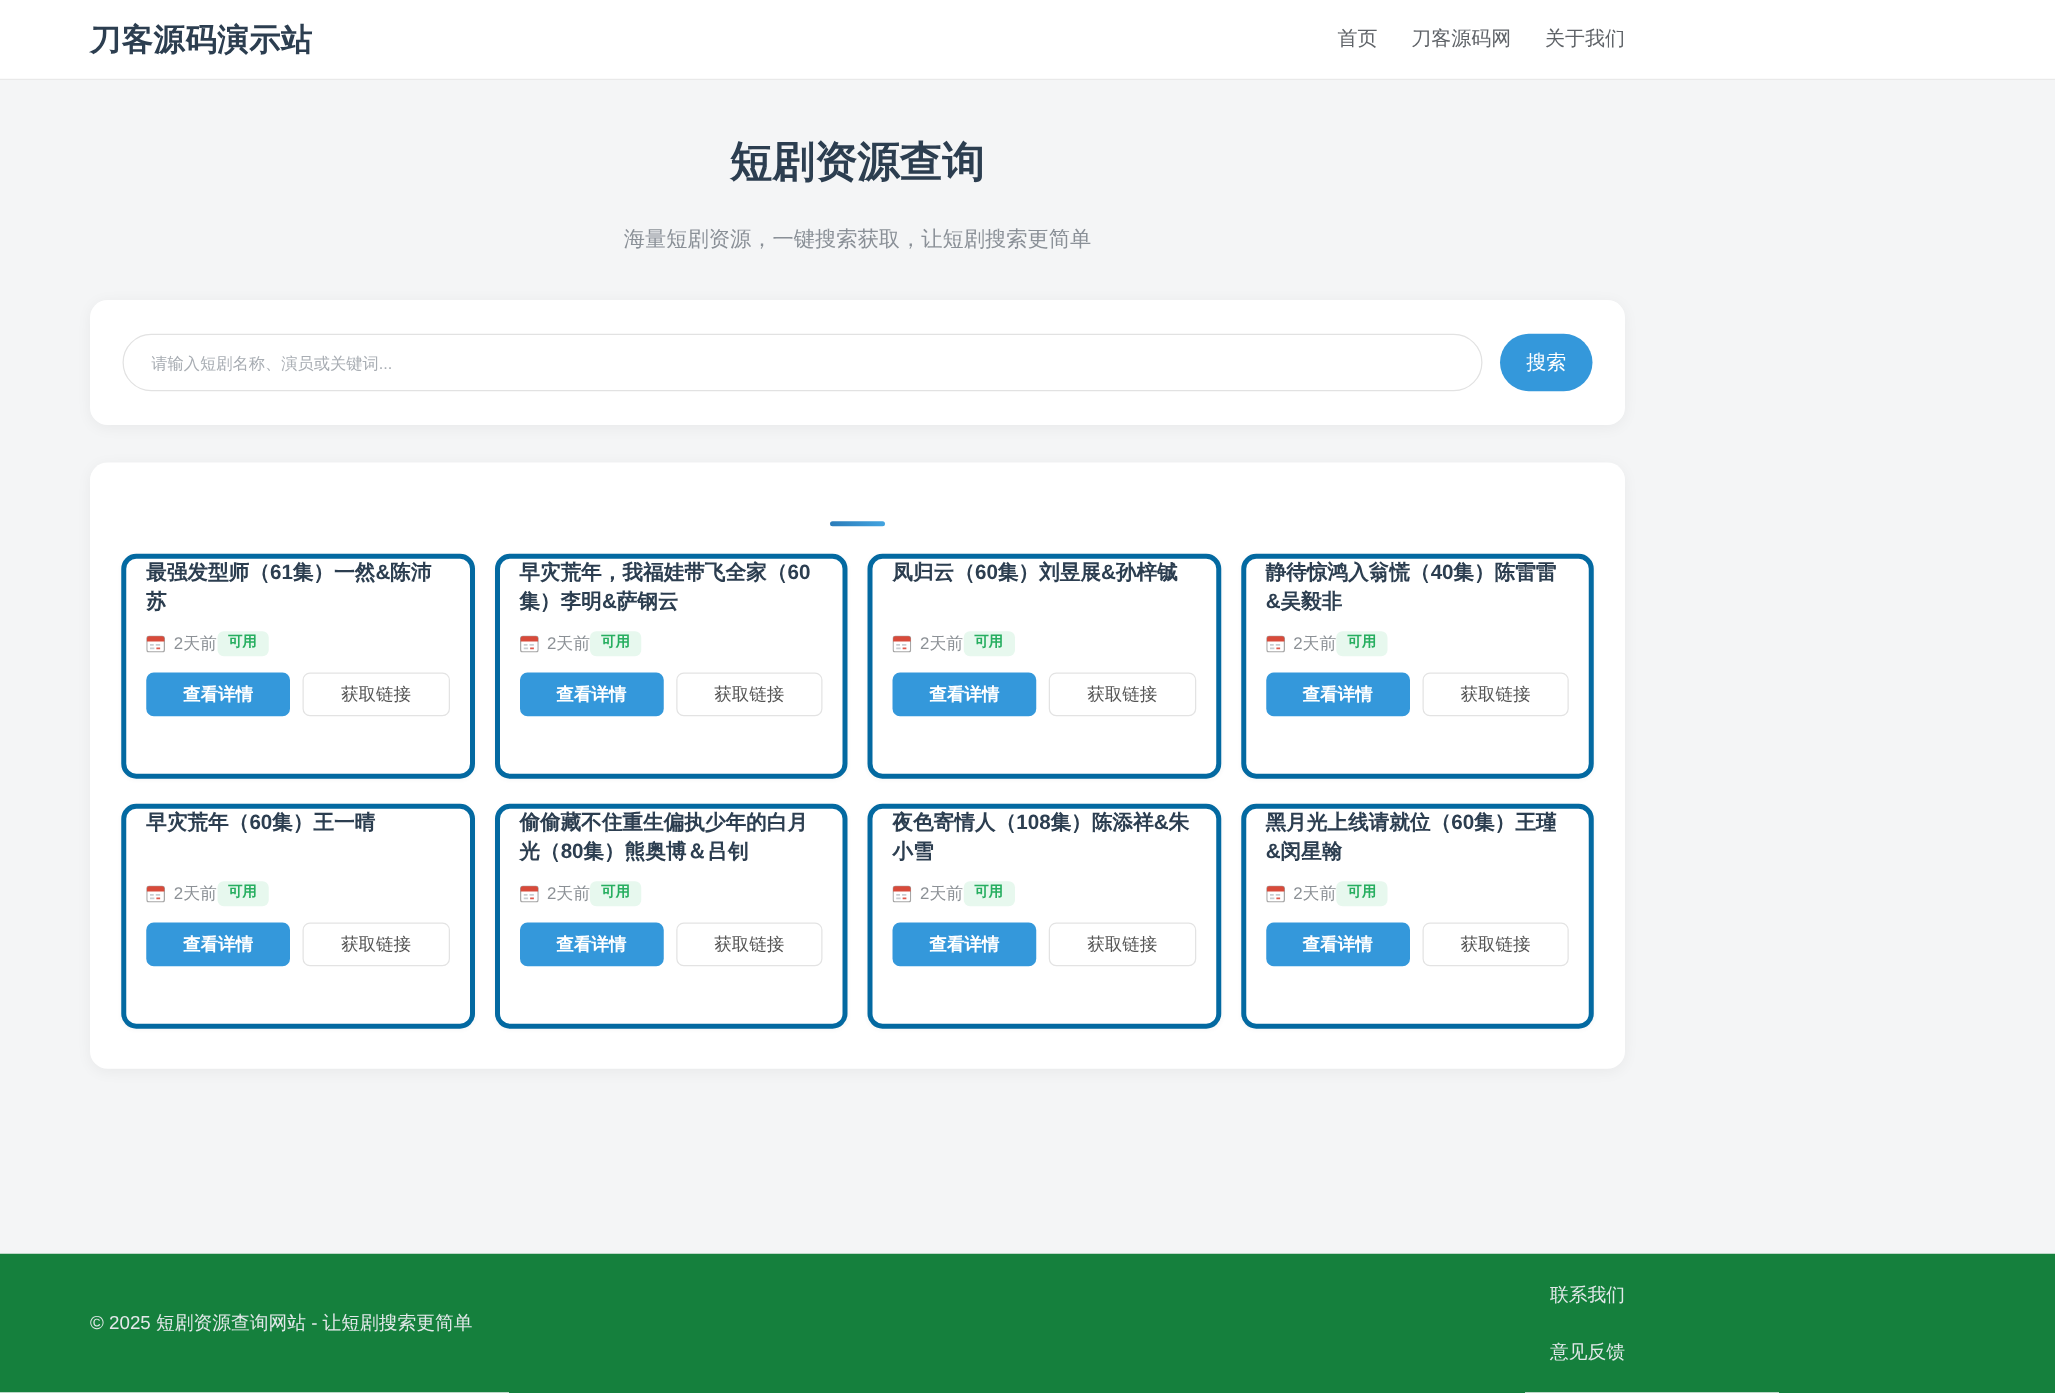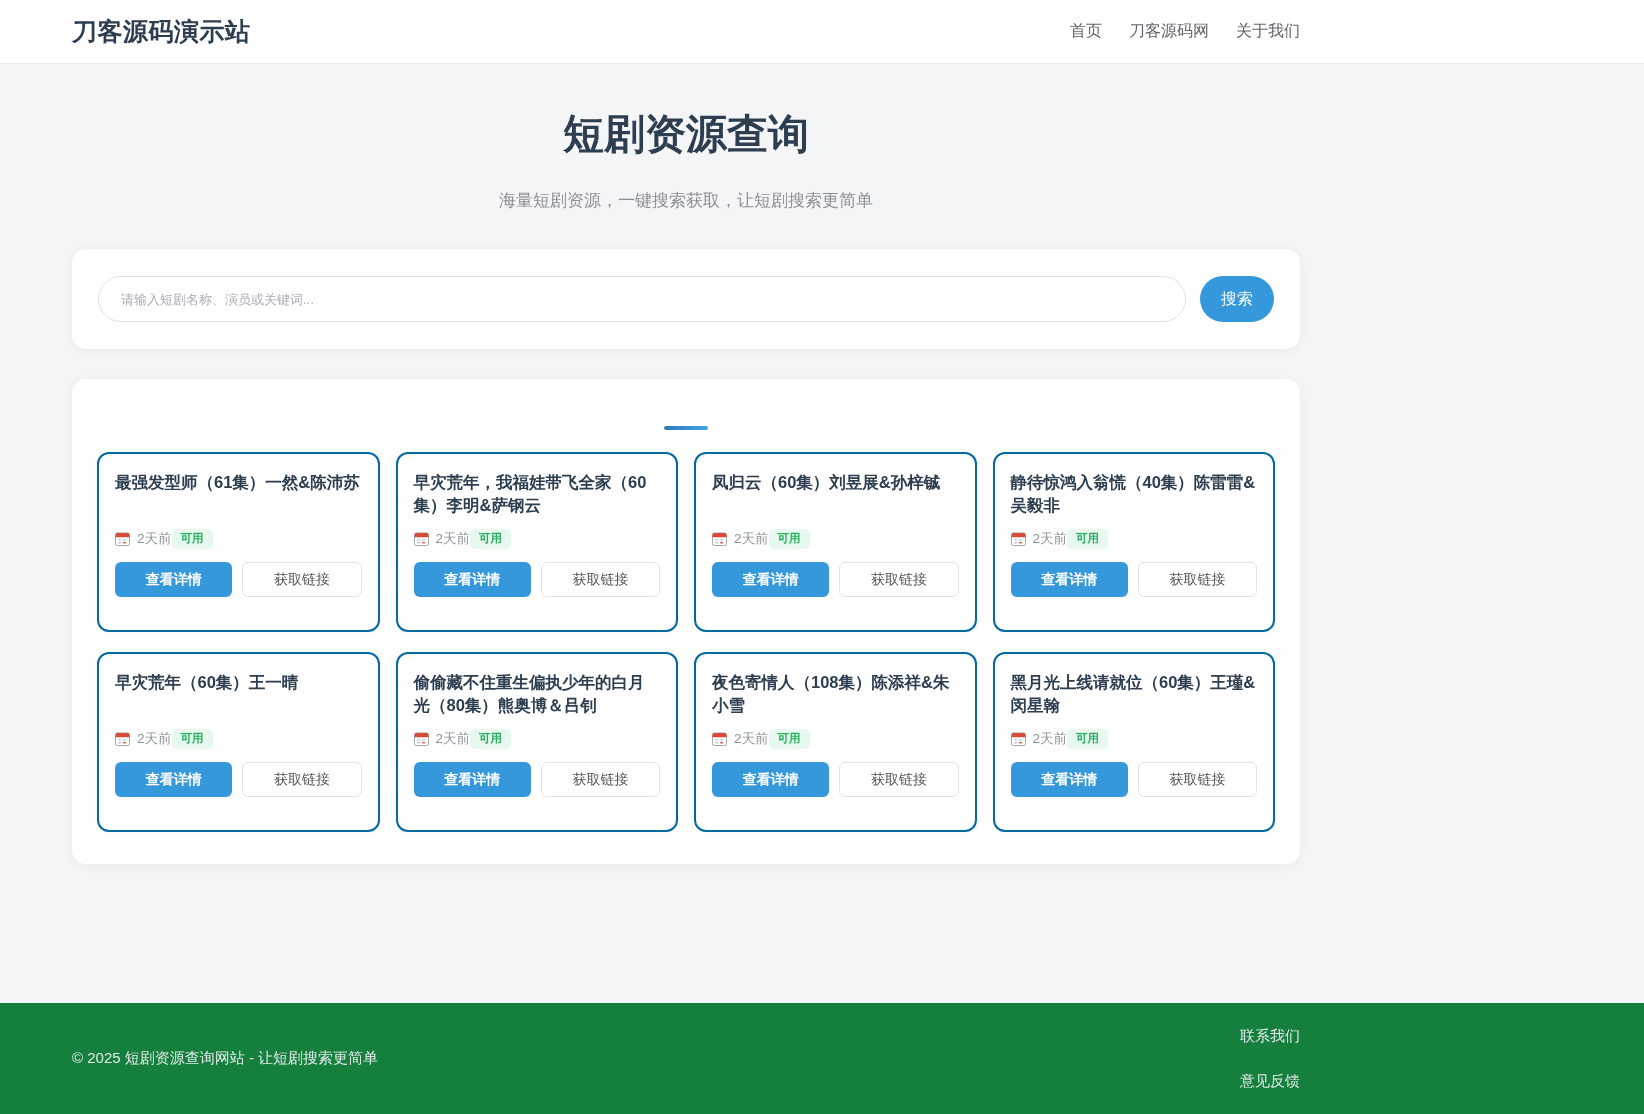--- a/index.html
+++ b/index.html
@@ -13,21 +13,21 @@
   .container { width: 1228px; margin-left: 72px; }
 
   
   .site-header { background: #ffffff; border-bottom: 1px solid #e9e9e9; height: 64px; flex: 0 0 auto; }
   .header-inner { display: flex; justify-content: space-between; align-items: center; height: 100%; }
   .logo { font-size: 25px; font-weight: bold; color: #2c3e50; letter-spacing: 0.5px; }
   .main-nav { display: flex; gap: 27px; }
   .main-nav a { color: #5f6368; font-size: 16px; text-decoration: none; cursor: pointer; }
 
   
-  .hero-title { text-align: center; font-size: 41px; font-weight: bold; color: #2c3e50; margin: 43px 0 0; }
+  .hero-title { text-align: center; font-size: 34px; font-weight: bold; color: #2c3e50; margin: 43px 0 0; }
   .hero-subtitle { text-align: center; color: #8a9097; font-size: 17px; margin: 27px 0 0; font-weight: normal; }
 
   
   .search-card {
     margin-top: 37px; background: #fff; border-radius: 14px;
     box-shadow: 0 2px 12px rgba(0,0,0,0.05);
     padding: 27px 26px; display: flex; align-items: center; gap: 14px;
   }
   .search-input {
     flex: 1; height: 46px; border: 1px solid #e2e2e2; border-radius: 23px;
@@ -49,23 +49,23 @@
   .reco-title { text-align: center; font-size: 25px; font-weight: bold; color: #2c3e50; margin: 0; }
   .heading-underline {
     width: 44px; height: 4px; border-radius: 2px; margin: 12px auto 0;
     background: linear-gradient(90deg, #2b7cb9, #43a4e0);
   }
   .grid {
     margin-top: 22px; display: grid;
     grid-template-columns: repeat(4, 1fr); gap: 20px 16px;
   }
   .card {
-    background: #fff; border: 2px solid #0369a1; border-radius: 12px;
+    background: #fff; border: 4px solid #0369a1; border-radius: 12px;
     box-shadow: 0 1px 4px rgba(0,0,0,0.04);
-    padding: 17px 16px; min-height: 180px;
+    padding: 0 16px; min-height: 180px;
   }
   .card-title {
     font-size: 16.5px; font-weight: bold; color: #2c3e50;
     line-height: 1.42; margin: 0 0 11px; min-height: 47px;
   }
   .meta { display: flex; align-items: center; margin-bottom: 13px; }
   .meta-left { display: flex; align-items: center; gap: 7px; color: #8c9196; font-size: 13.5px; }
   .cal-icon { display: inline-flex; width: 15px; height: 15px; }
   .badge {
     background: #e7f8ee; color: #27ae60; font-size: 11.5px; font-weight: bold;

